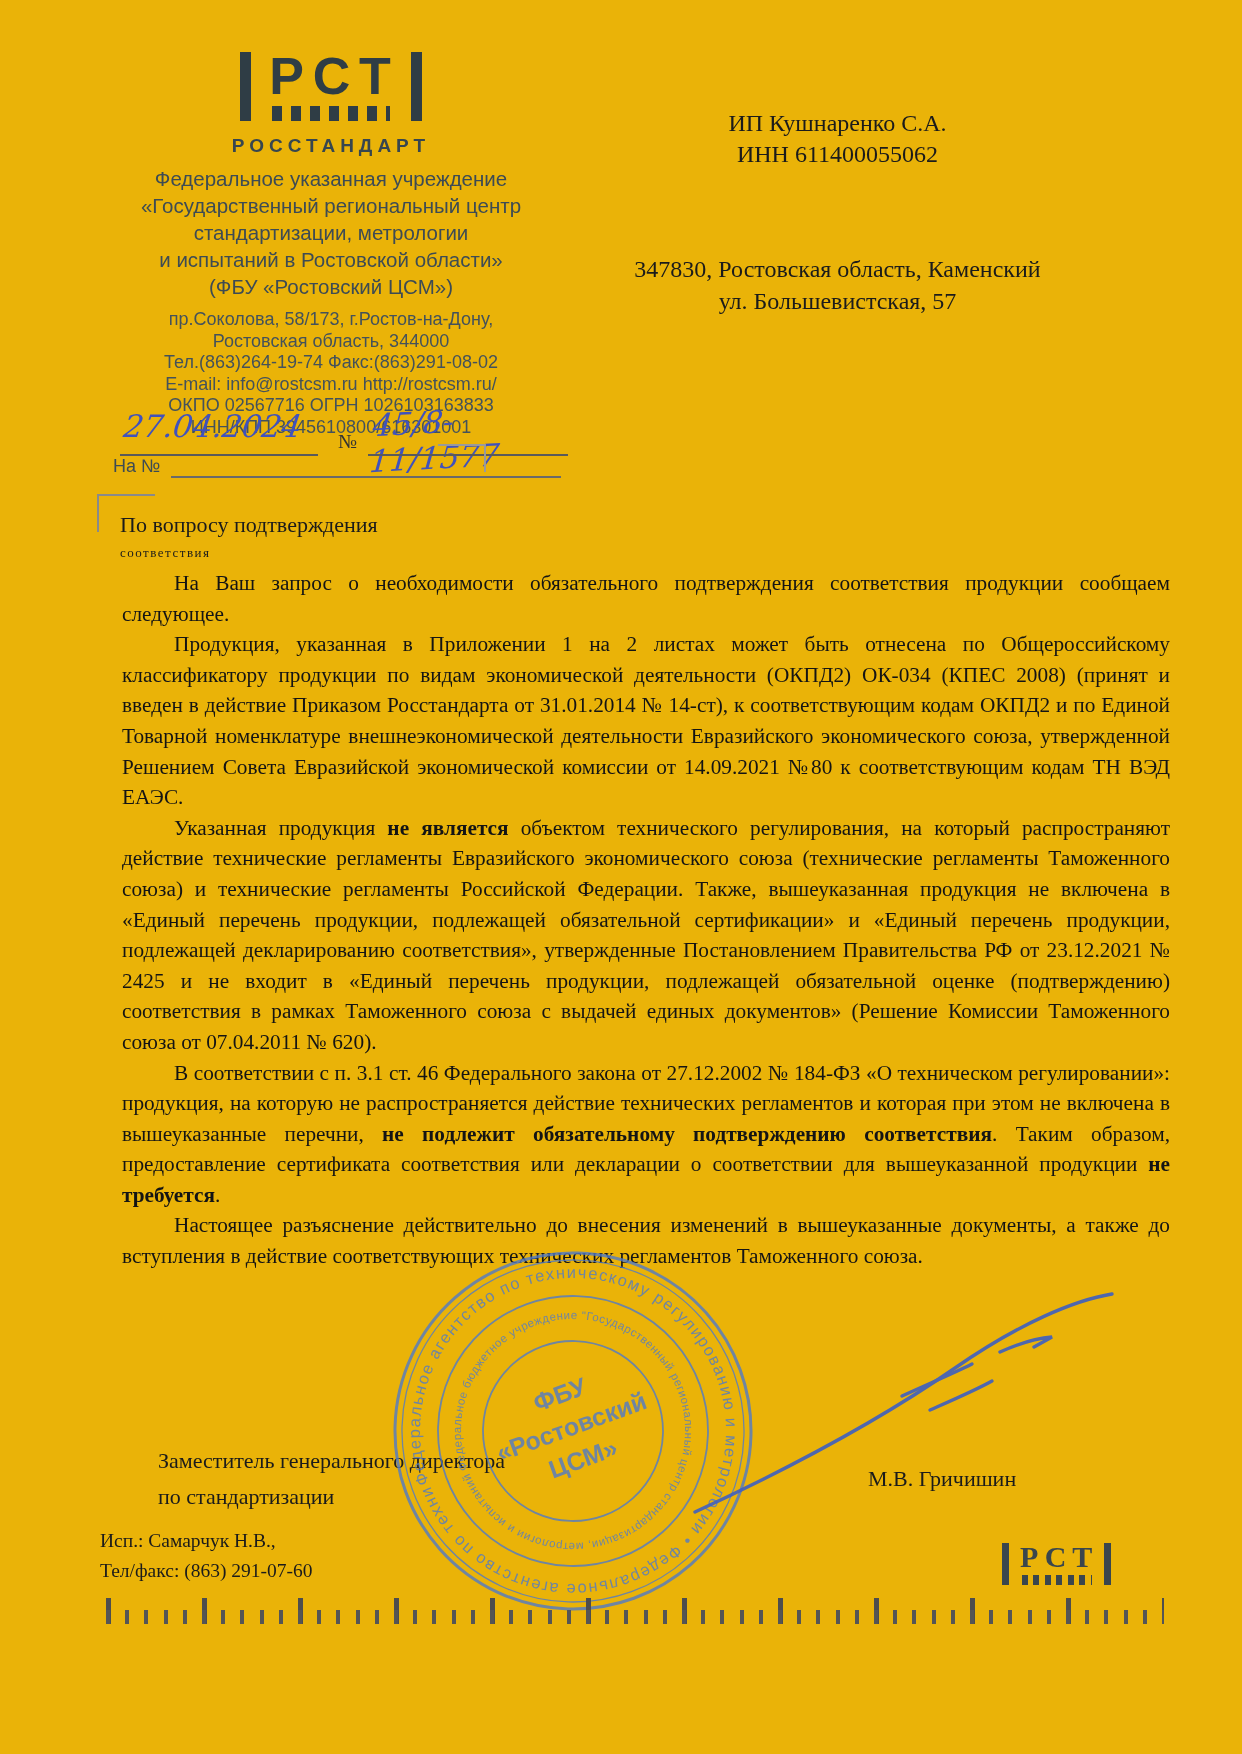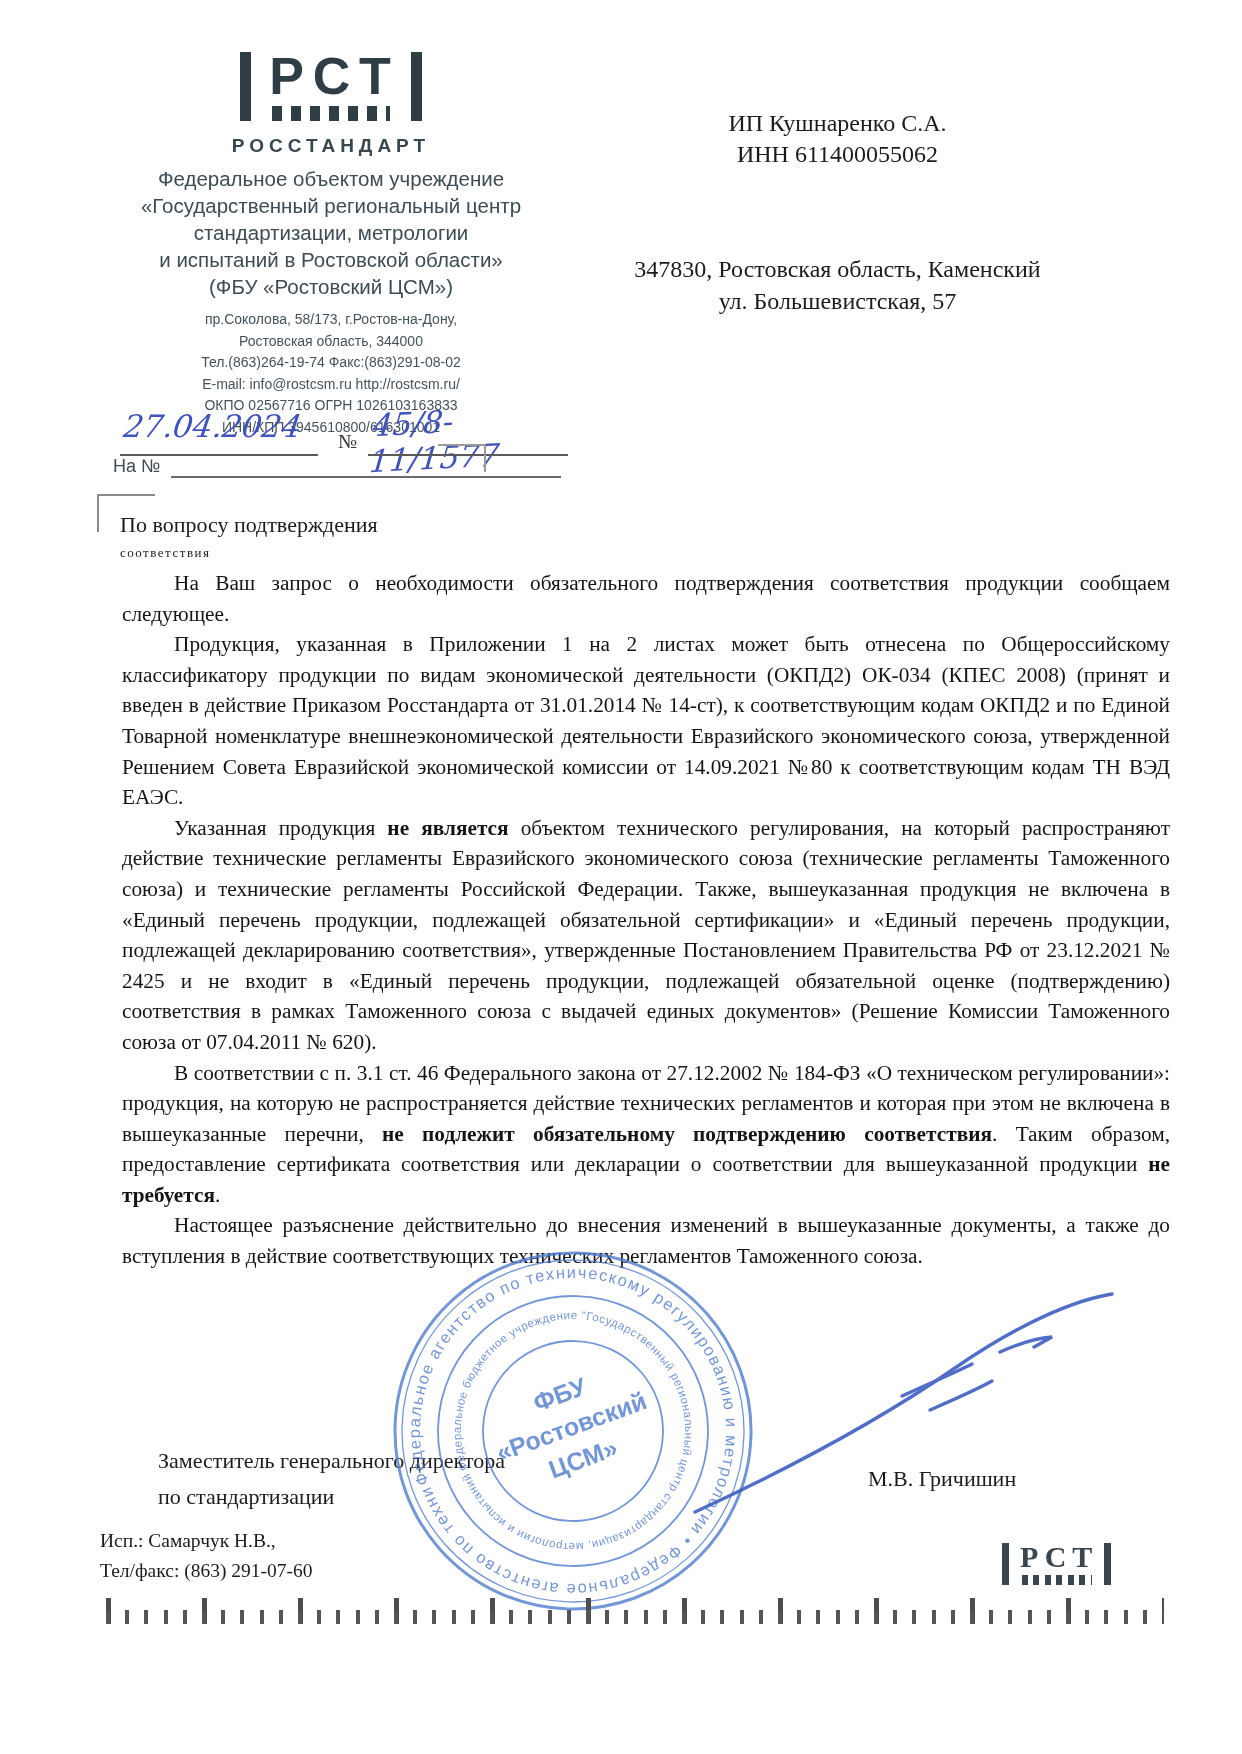--- a/index.html
+++ b/index.html
@@ -1,32 +1,32 @@
 <!DOCTYPE html>
 <html><head>
 <meta charset="utf-8">
 <style>
   html,body{margin:0;padding:0;background:#e8e8e6;}
-  .page{position:relative;width:1242px;height:1754px;background:#ffffff;margin:0 auto;overflow:hidden;
+  .page{position:relative;width:1242px;height:1754px;background:#eab308;margin:0 auto;overflow:hidden;
         font-family:"Liberation Serif",serif;color:#1b1b1b;}
   
   .letterhead{position:absolute;left:108px;top:52px;width:446px;text-align:center;color:#37464f;
               font-family:"Liberation Sans",sans-serif;}
   .rst-logo{display:inline-flex;align-items:stretch;gap:10px;}
   .rst-logo .bar{width:11px;background:#2f3d45;}
   .rst-logo .mid{display:flex;flex-direction:column;align-items:center;}
   .rst-logo .letters{font-weight:bold;font-size:52px;line-height:48px;letter-spacing:10px;color:#2f3d45;
                      padding-left:8px;}
   .rst-logo .ticks{width:118px;height:15px;margin-top:6px;
         background:repeating-linear-gradient(90deg,#2f3d45 0 10px,transparent 10px 19px);}
   .brand{margin-top:10px;font-size:19px;font-weight:bold;letter-spacing:5px;color:#37464f;}
   .orgline{font-size:20.5px;line-height:27px;color:#3d4b54;}
   .org{margin-top:8px;}
   .contact{margin-top:9px;}
-  .contactline{font-size:14px;line-height:21.5px;color:#44525b;}
+  .contactline{font-size:18px;line-height:21.5px;color:#44525b;}
   
   .reqrow{position:absolute;left:120px;top:412px;width:450px;height:50px;}
   .hand{font-family:"DejaVu Serif",serif;font-style:italic;color:#4052bc;transform:skewX(-8deg);}
   .hand-date{position:absolute;left:4px;top:-4px;font-size:31px;}
   .u-date{position:absolute;left:0;top:42px;width:198px;border-bottom:2px solid #5a5a5a;}
   .no-label{position:absolute;left:218px;top:18px;font-size:20px;color:#333;font-family:"Liberation Serif",serif;}
   .hand-no{position:absolute;left:252px;top:-10px;font-size:31px;transform:skewX(-8deg) rotate(-3deg);}
   .u-no{position:absolute;left:248px;top:42px;width:200px;border-bottom:2px solid #5a5a5a;}
   .refrow{position:absolute;left:113px;top:456px;width:450px;}
   .ref-label{font-size:18px;color:#3d4b54;font-family:"Liberation Sans",sans-serif;}
@@ -78,21 +78,21 @@
     <div class="rst-logo">
       <span class="bar"></span>
       <span class="mid">
         <span class="letters">РСТ</span>
         <span class="ticks"></span>
       </span>
       <span class="bar"></span>
     </div>
     <div class="brand">РОССТАНДАРТ</div>
     <div class="org">
-      <div class="orgline">Федеральное объектом учреждение</div>
+      <div class="orgline">Федеральное указанная учреждение</div>
       <div class="orgline">«Государственный региональный центр</div>
       <div class="orgline">стандартизации, метрологии</div>
       <div class="orgline">и испытаний в Ростовской области»</div>
       <div class="orgline">(ФБУ «Ростовский ЦСМ»)</div>
     </div>
     <div class="contact">
       <div class="contactline">пр.Соколова, 58/173, г.Ростов-на-Дону,</div>
       <div class="contactline">Ростовская область, 344000</div>
       <div class="contactline">Тел.(863)264-19-74 Факс:(863)291-08-02</div>
       <div class="contactline">E-mail: info@rostcsm.ru   http://rostcsm.ru/</div>

